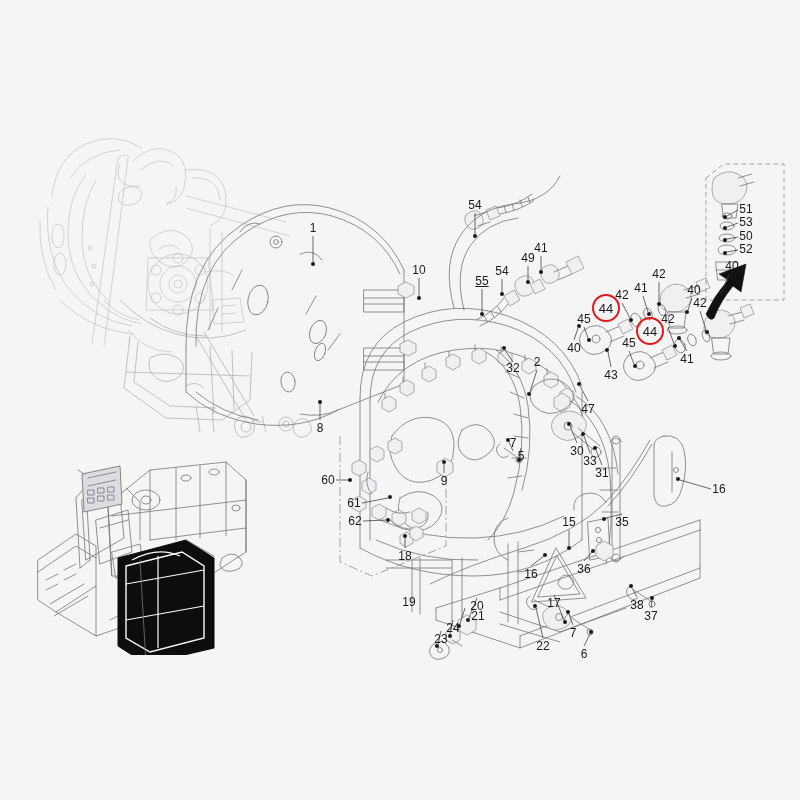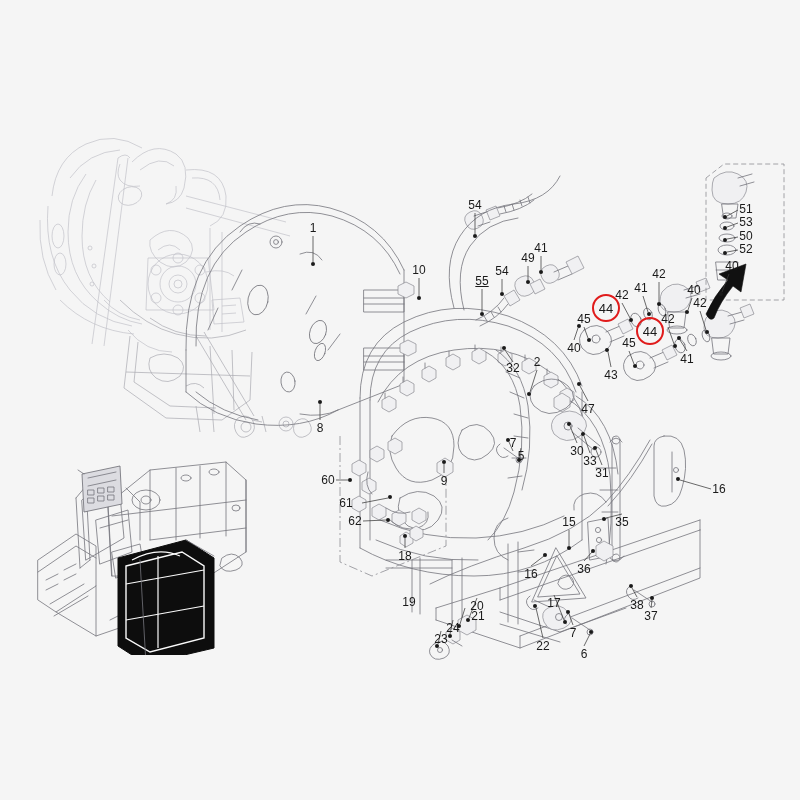--- a/index.html
+++ b/index.html
@@ -682,21 +682,21 @@
       <div class="callout" style="left: 513px; top: 368px;">32</div>
       <div class="callout" style="left: 588px; top: 409px;">47</div>
       <div class="callout" style="left: 577px; top: 451px;">30</div>
       <div class="callout" style="left: 590px; top: 461px;">33</div>
       <div class="callout" style="left: 602px; top: 473px;">31</div>
       <div class="callout" style="left: 513px; top: 443px;">7</div>
       <div class="callout" style="left: 521px; top: 456px;">5</div>
       <div class="callout" style="left: 320px; top: 428px;">8</div>
       <div class="callout" style="left: 444px; top: 481px;">9</div>
       <div class="callout" style="left: 328px; top: 480px;">60</div>
-      <div class="callout" style="left: 346px; top: 503px;">61</div>
+      <div class="callout" style="left: 354px; top: 503px;">61</div>
       <div class="callout" style="left: 355px; top: 521px;">62</div>
       <div class="callout" style="left: 405px; top: 556px;">18</div>
       <div class="callout" style="left: 409px; top: 570px; margin-top: 32px;">19</div>
       <div class="callout" style="left: 569px; top: 522px; text-align: center;">15</div>
       <div class="callout" style="left: 622px; top: 522px;">35</div>
       <div class="callout" style="left: 719px; top: 489px;">16</div>
       <div class="callout" style="left: 584px; top: 569px;">36</div>
       <div class="callout" style="left: 531px; top: 574px;">16</div>
       <div class="callout" style="left: 554px; top: 603px;">17</div>
       <div class="callout" style="left: 477px; top: 606px;">20</div>

